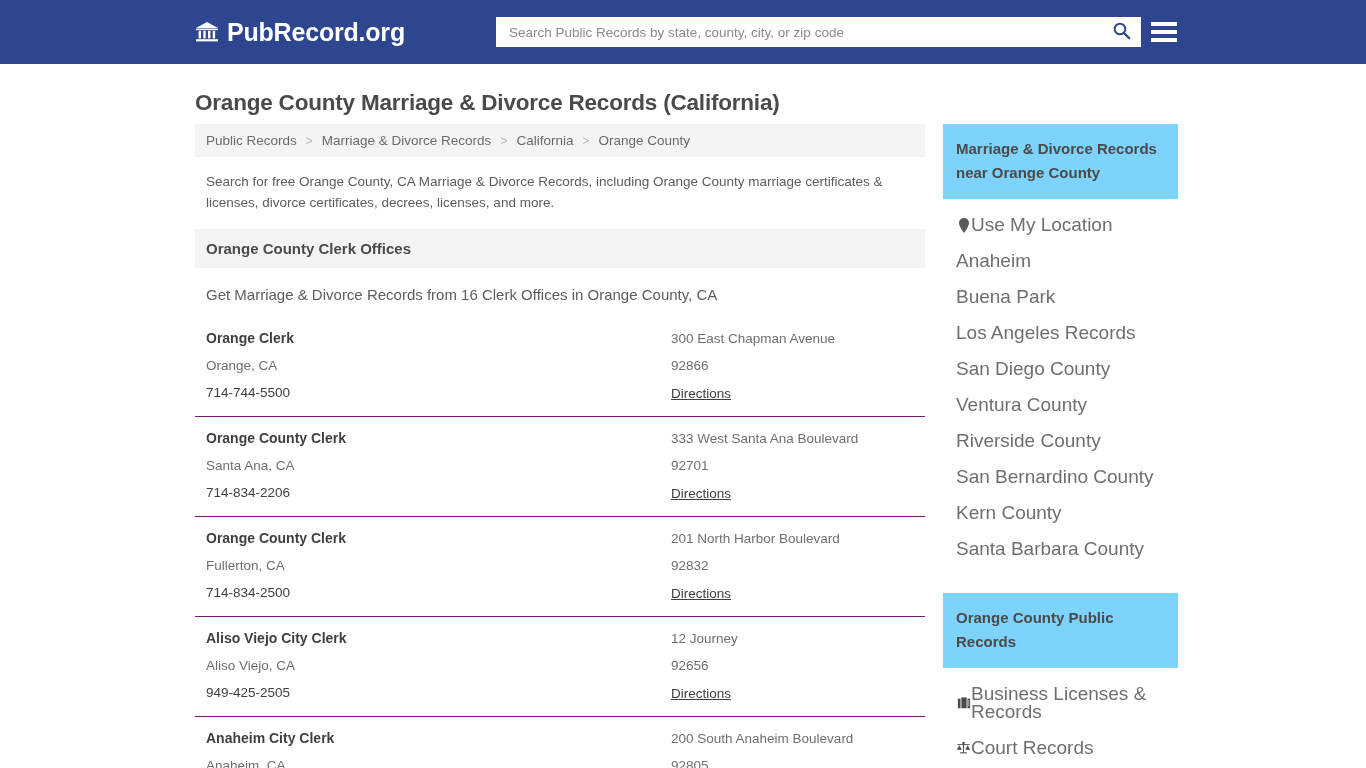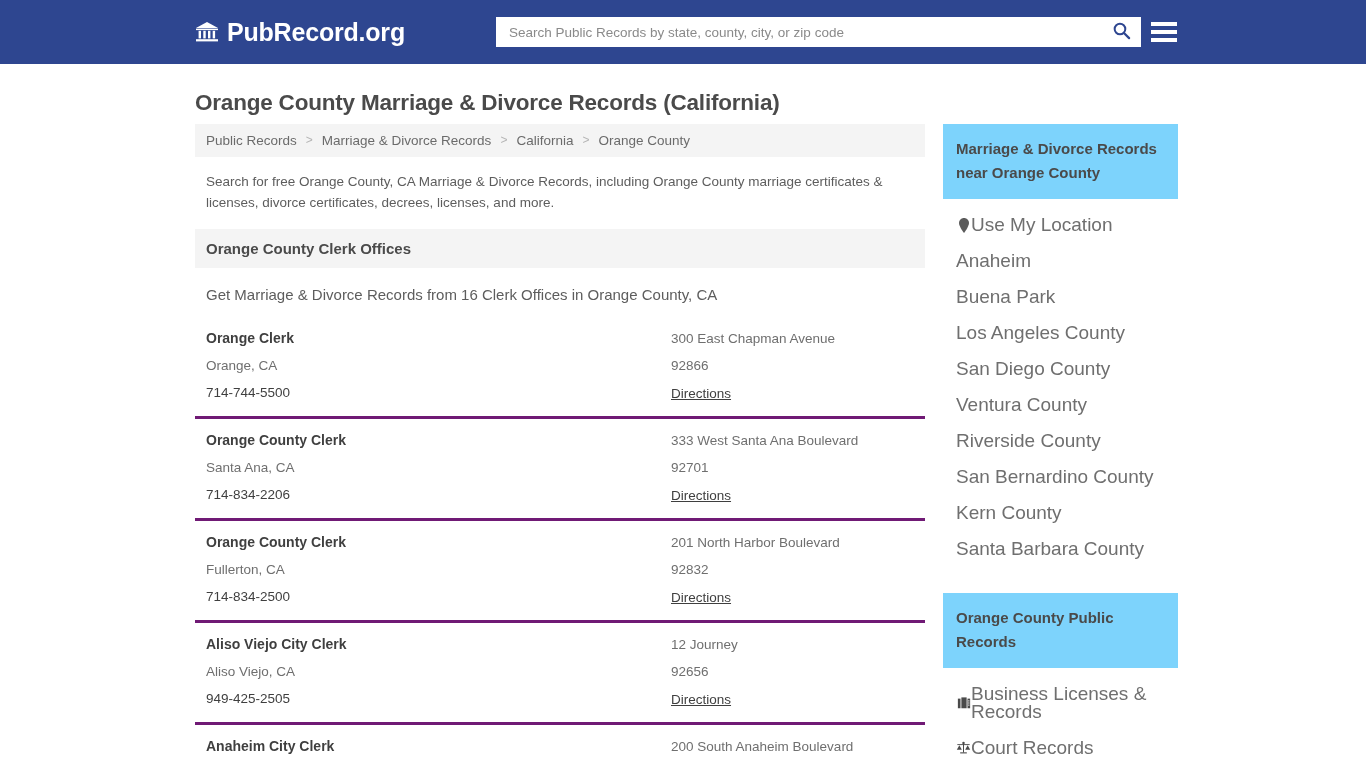--- a/index.html
+++ b/index.html
@@ -104,21 +104,21 @@
   .main-col { width: 730px; flex: none; }
   .side-col { width: 235px; flex: none; }
 
   
   .breadcrumb {
     background: #f4f4f4;
     padding: 9px 11px;
     font-size: 13.5px;
     color: #6b6b6b;
     display: flex;
-    align-items: flex-start;
+    align-items: center;
     flex-wrap: wrap;
     gap: 2px;
   }
   .breadcrumb a { color: #6b6b6b; text-decoration: none; }
   .crumb-sep { color: #b5b5b5; margin: 0 7px; font-size: 12px; }
 
   .intro {
     font-size: 13.5px;
     line-height: 21px;
     color: #5d5d5d;
@@ -137,21 +137,21 @@
   .section-sub {
     font-size: 15px;
     color: #5d5d5d;
     padding: 18px 11px 14px 11px;
   }
 
   
   .record {
     display: flex;
     padding: 13px 11px 14px 11px;
-    border-bottom: 3px solid #701a75;
+    border-bottom: 1px solid #701a75;
   }
   .record:last-child { border-bottom: none; }
   .rec-left { width: 465px; flex: none; }
   .rec-right { flex: 1; }
   .rec-name {
     font-size: 14px;
     font-weight: bold;
     color: #3f3f3f;
     margin-bottom: 10px;
     line-height: 17px;
@@ -349,21 +349,21 @@
           <span>Use My Location</span>
         </div>
 
         <div class="side-item">
           <span>Anaheim</span>
         </div>
         <div class="side-item">
           <span>Buena Park</span>
         </div>
         <div class="side-item">
-          <span>Los Angeles County</span>
+          <span>Los Angeles Records</span>
         </div>
         <div class="side-item">
           <span>San Diego County</span>
         </div>
         <div class="side-item">
           <span>Ventura County</span>
         </div>
         <div class="side-item">
           <span>Riverside County</span>
         </div>

